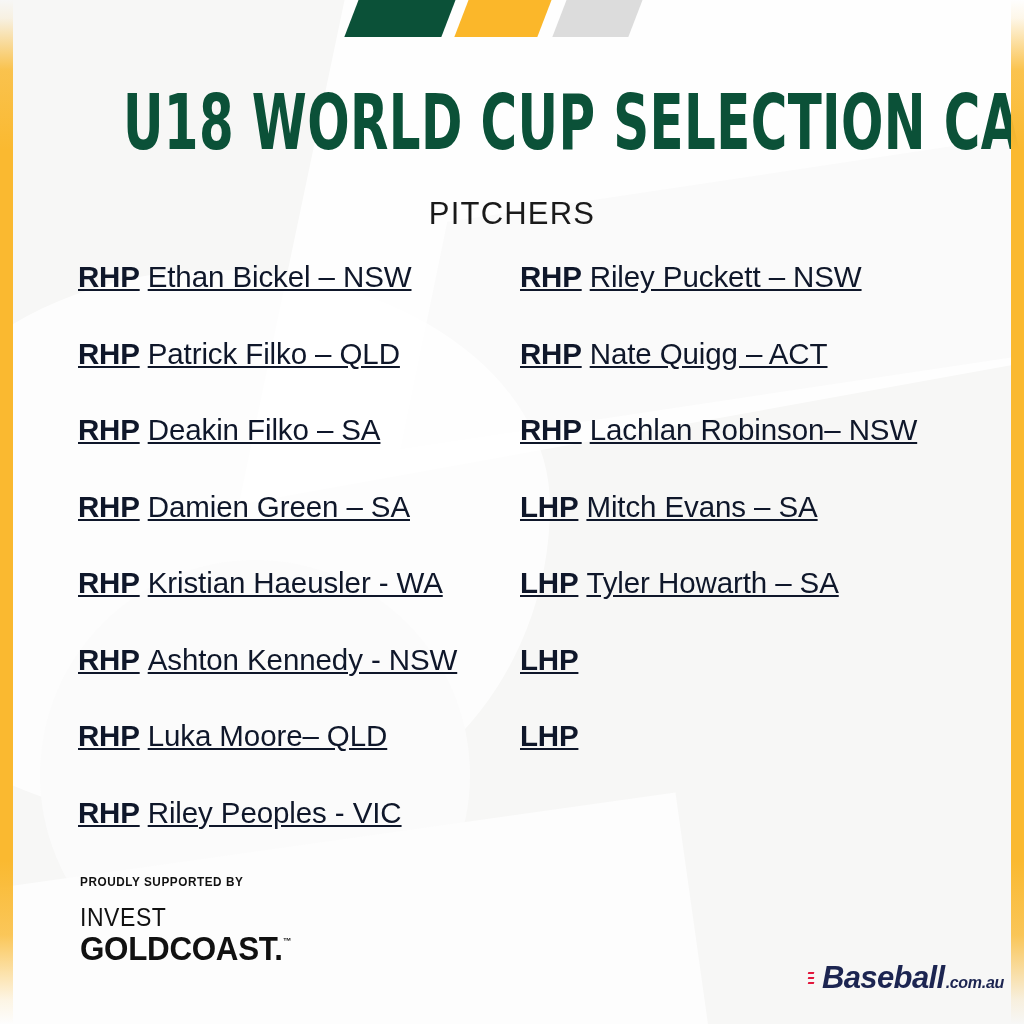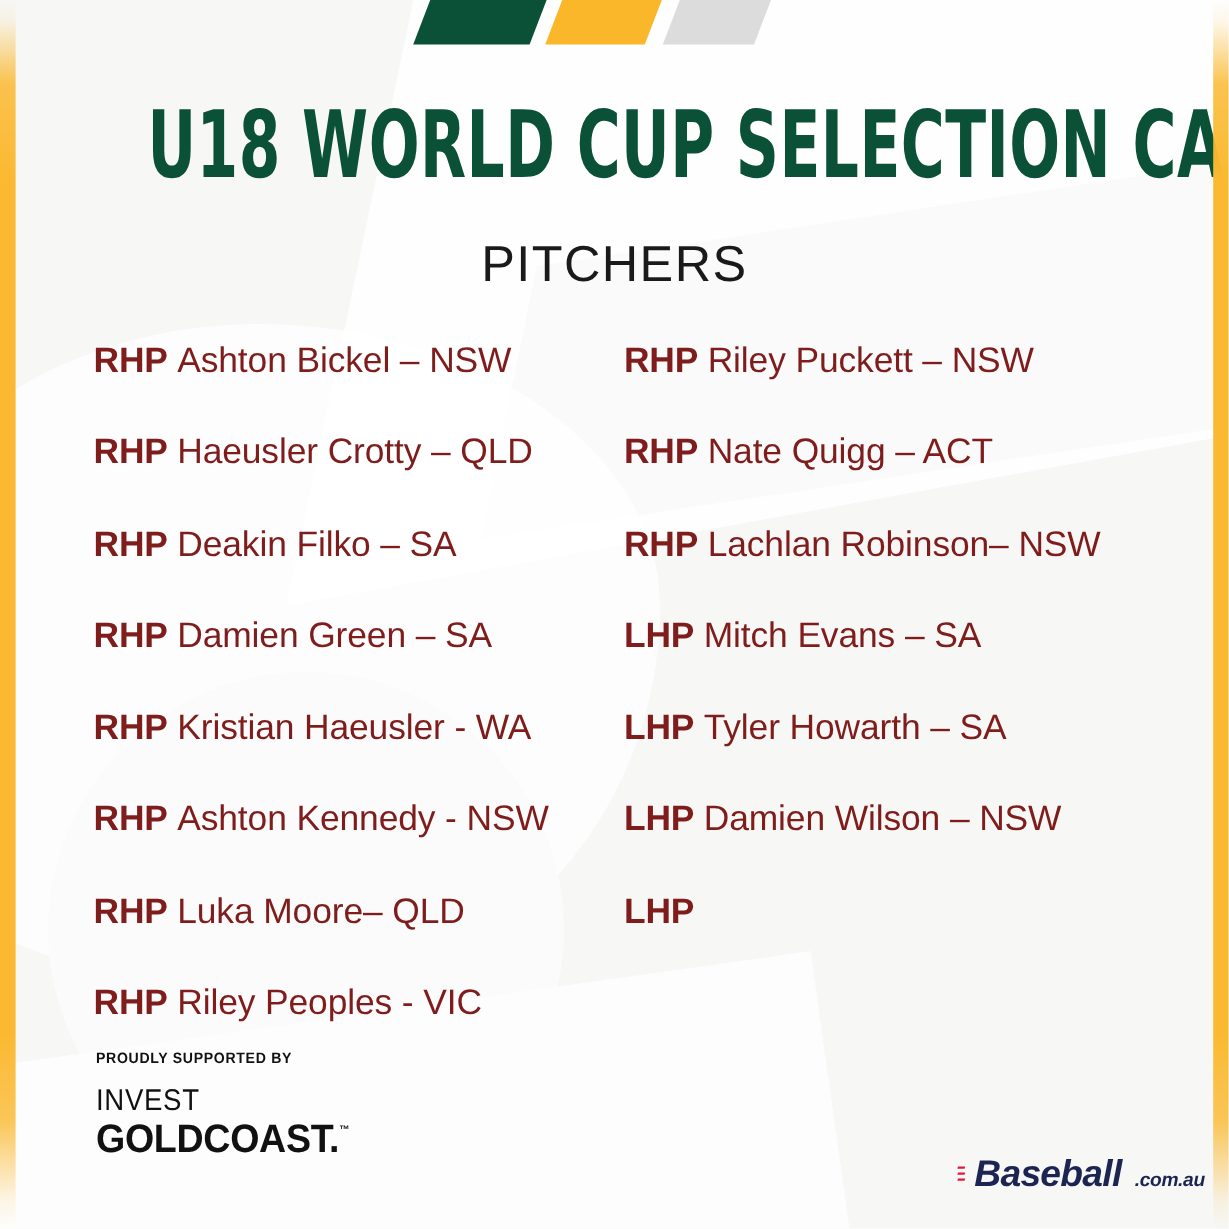--- a/index.html
+++ b/index.html
@@ -124,21 +124,21 @@
   }
 
   .subtitle {
     position:absolute;
     top: 196px;
     left: 0; right: 0;
     text-align:center;
     color:#1a1a1a;
     font-family: "Liberation Sans", sans-serif;
     font-weight: 400;
-    font-size: 42px;
+    font-size: 31px;
     letter-spacing: 1.2px;
   }
 
   
   .roster {
     position:absolute;
     top: 262px;
     left: 78px;
     width: 900px;
   }
@@ -149,26 +149,27 @@
   .col {
     display: flex;
     flex-direction: column;
   }
   .col.left  { width: 442px; }
   .col.right { width: 458px; }
 
   .entry {
     height: 76.5px;
     display: flex;
-    align-items: center;
+    align-items: flex-start;
     white-space: nowrap;
-    color: #7f1d1d;
+    color: #0f172a;
     font-family: "Liberation Sans", sans-serif;
     font-size: 29.5px;
     line-height: 1;
+    text-decoration: underline;
   }
   .entry .hand {
     font-weight: 700;
     margin-right: 8px;
     letter-spacing: -0.2px;
   }
   .entry .who {
     font-weight: 400;
     letter-spacing: -0.1px;
   }
@@ -247,21 +248,21 @@
     font-size: 31px;
     letter-spacing: -0.6px;
     line-height: 1;
   }
   .bba .tld {
     font-weight: 700;
     font-style: italic;
     font-size: 16px;
     letter-spacing: -0.3px;
     line-height: 1;
-    margin-left: 11px;
+    margin-left: 1px;
   }
 </style>
 </head>
 <body>
 
 <div id="poster">
 
   <div class="bg-layer">
     <div class="wm-diagonal"></div>
     <div class="wm-diagonal2"></div>
@@ -287,25 +288,25 @@
 
     <div class="title">U18 WORLD CUP SELECTION CAMP</div>
 
     <div class="subtitle">PITCHERS</div>
 
     <div class="roster">
       <div class="roster-cols">
         <div class="col left">
           <div class="entry">
             <span class="hand">RHP</span>
-            <span class="who">Ashton Bickel  – NSW</span>
-          </div>
-          <div class="entry">
-            <span class="hand">RHP</span>
-            <span class="who">Haeusler Crotty – QLD</span>
+            <span class="who">Ethan Bickel  – NSW</span>
+          </div>
+          <div class="entry">
+            <span class="hand">RHP</span>
+            <span class="who">Patrick Filko – QLD</span>
           </div>
           <div class="entry">
             <span class="hand">RHP</span>
             <span class="who">Deakin Filko –  SA</span>
           </div>
           <div class="entry">
             <span class="hand">RHP</span>
             <span class="who">Damien Green – SA</span>
           </div>
           <div class="entry">
@@ -342,21 +343,20 @@
           <div class="entry">
             <span class="hand">LHP</span>
             <span class="who">Mitch Evans – SA</span>
           </div>
           <div class="entry">
             <span class="hand">LHP</span>
             <span class="who">Tyler Howarth – SA</span>
           </div>
           <div class="entry">
             <span class="hand">LHP</span>
-            <span class="who">Damien Wilson – NSW</span>
           </div>
           <div class="entry">
             <span class="hand">LHP</span>
           </div>
         </div>
       </div>
     </div>
 
     <div class="supporter">
       <div class="pre">PROUDLY SUPPORTED BY</div>

